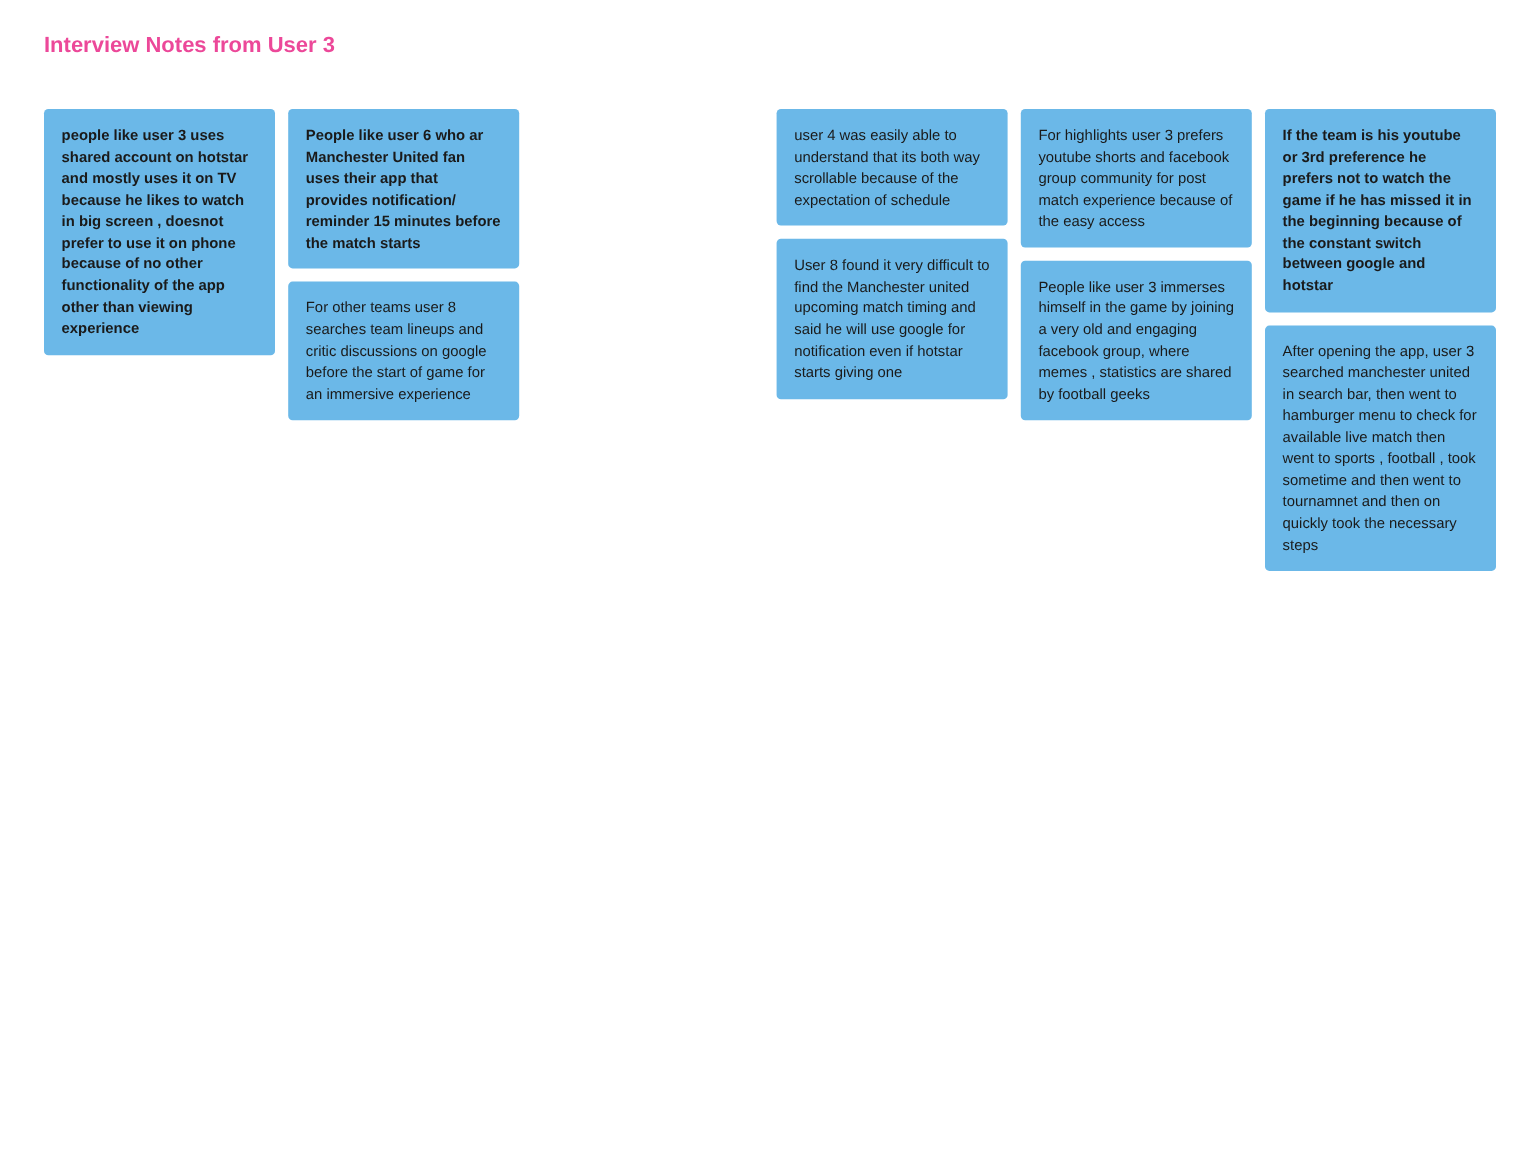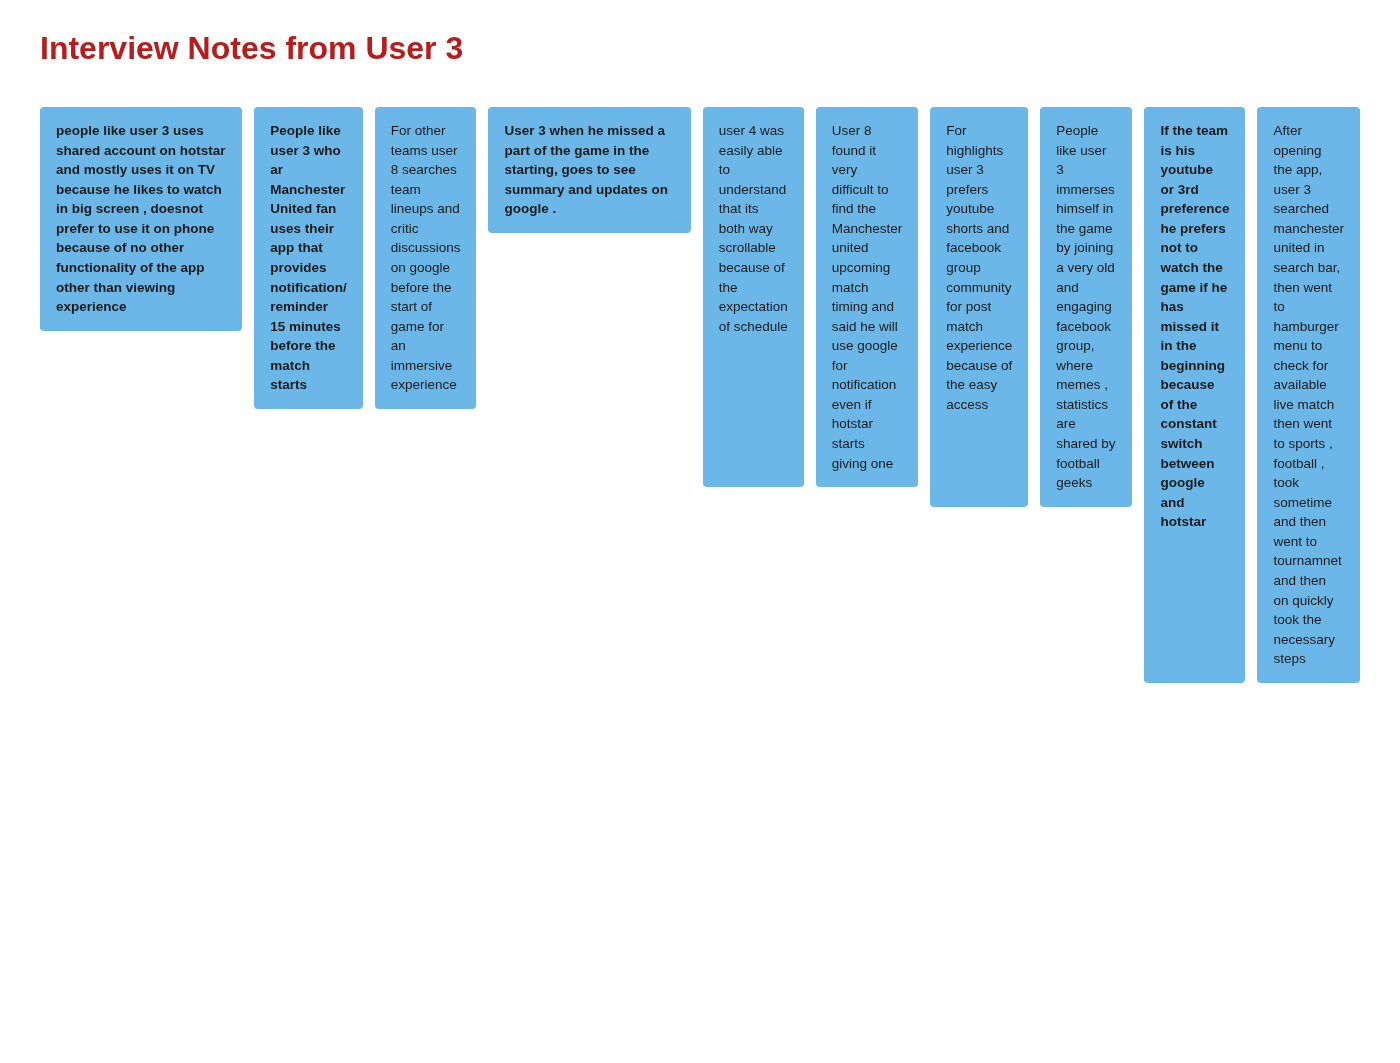--- a/index.html
+++ b/index.html
@@ -10,24 +10,24 @@
 
     body {
       background: #ffffff;
       font-family: Arial, sans-serif;
       padding: 30px 40px;
       width: 1400px;
       min-height: 1063px;
     }
 
     h1 {
-      font-size: 32px;
+      font-size: 20px;
       font-weight: bold;
-      color: #b91c1c;
-      margin-bottom: 40px;
+      color: #ec4899;
+      margin-bottom: 22px;
     }
 
     .board {
       display: grid;
       grid-template-columns: repeat(6, 1fr);
       gap: 12px;
       align-items: start;
     }
 
     .card {
@@ -42,46 +42,45 @@
     .card.bold-text {
       font-weight: bold;
     }
 
     .card p {
       margin: 0;
     }
 
     .col {
       display: flex;
+      flex-direction: column;
       gap: 12px;
+      margin-top: 24px;
     }
   </style>
 </head>
 <body>
 
 <h1>Interview Notes from User 3</h1>
 
 <div class="board">
 <div class="col">
       <div class="card bold-text">
         <p>people like user 3 uses shared account on hotstar and mostly uses it on TV because he likes to watch in big screen , doesnot prefer to use it on phone because of no other functionality of the app other than viewing experience</p>
       </div>
     </div>
     <div class="col">
       <div class="card bold-text">
-        <p>People like user 3 who ar Manchester United fan uses their app that provides notification/ reminder 15 minutes before the match starts</p>
+        <p>People like user 6 who ar Manchester United fan uses their app that provides notification/ reminder 15 minutes before the match starts</p>
       </div>
       <div class="card">
         <p>For other teams user 8 searches team lineups and critic discussions on google before the start of game for an immersive experience</p>
       </div>
     </div>
     <div class="col">
-      <div class="card bold-text">
-        <p>User 3 when he missed a part of the game in the starting, goes to see summary and updates on google .</p>
-      </div>
     </div>
     <div class="col">
       <div class="card">
         <p>user 4 was easily able to understand that its both way scrollable because of the expectation of schedule</p>
       </div>
       <div class="card">
         <p>User 8 found it very difficult to find the Manchester united upcoming match timing and said he will use google for notification even if hotstar starts giving one</p>
       </div>
     </div>
     <div class="col">

